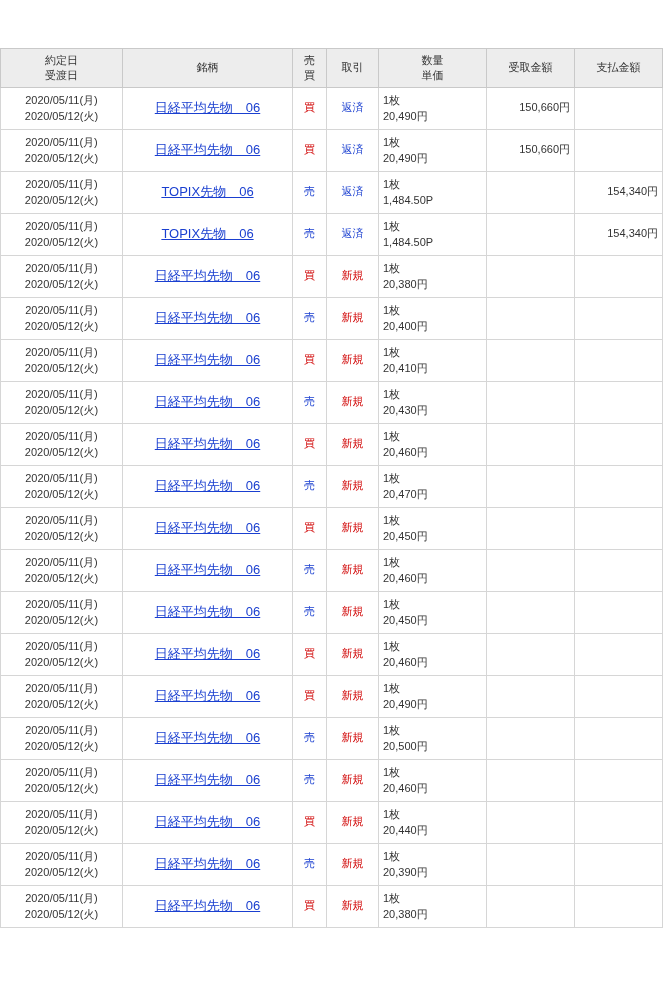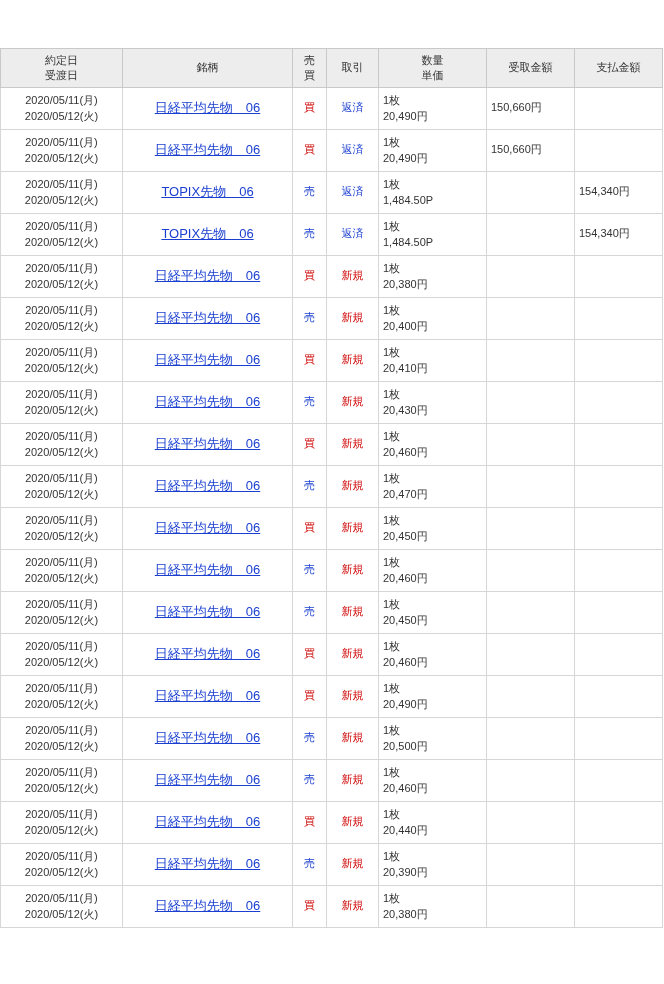--- a/index.html
+++ b/index.html
@@ -80,20 +80,21 @@
 
   .cell-qty {
     text-align: left;
     font-size: 10.5px;
     color: #333333;
     padding-right: 6px;
   }
   .cell-qty div { line-height: 1.5; }
 
   .cell-money {
+    text-align: right;
     font-size: 11px;
     color: #333333;
     padding-right: 6px;
     white-space: nowrap;
   }
   th.th-multi span { display: block; }
 </style>
 </head>
 <body>
 

